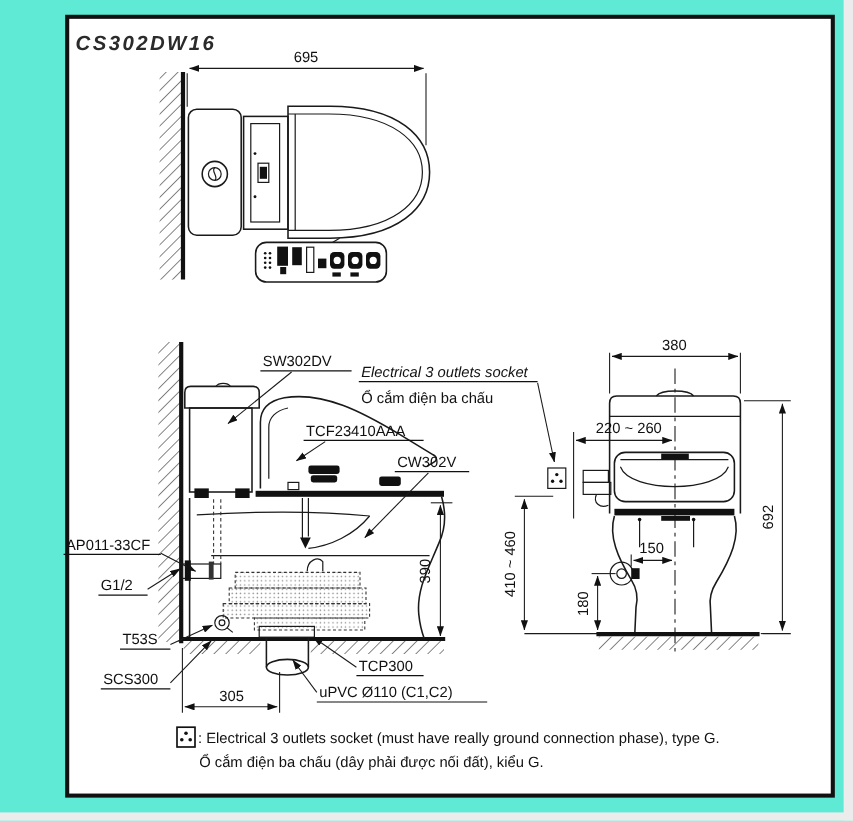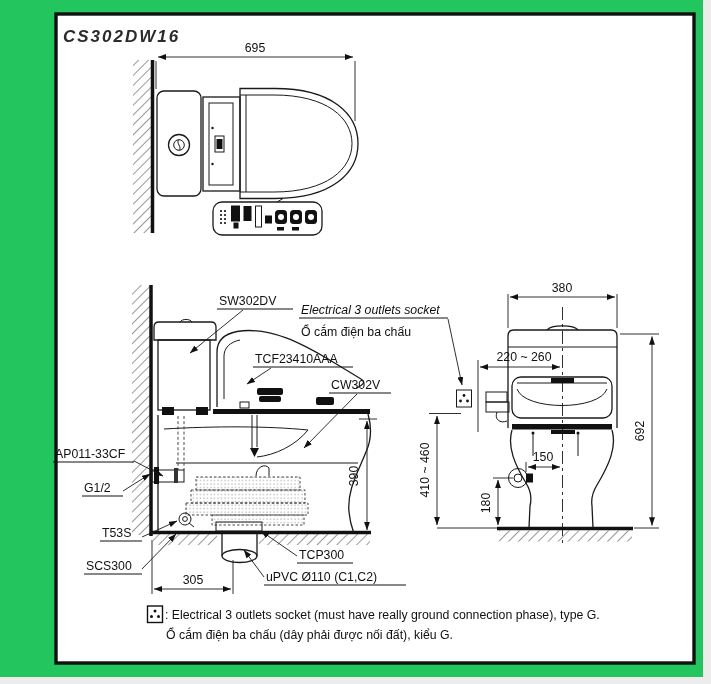--- a/index.html
+++ b/index.html
@@ -1,16 +1,16 @@
 <!DOCTYPE html>
 <html><head>
 <meta charset="utf-8">
 <style>
   html,body{margin:0;padding:0;background:#fff;}
-  .page{position:relative;width:711px;height:684px;background:#22c55e;overflow:hidden;
+  .page{position:relative;width:711px;height:684px;background:#5eead4;overflow:hidden;
         font-family:"Liberation Sans",sans-serif;}
   .edge-r{position:absolute;right:0;top:0;width:8px;height:684px;background:#ececec;}
   .edge-b{position:absolute;left:0;bottom:0;width:711px;height:7px;background:#ececec;}
   svg{position:absolute;left:0;top:0;}
   svg *{vector-effect:none;}
   .ln{stroke:#1a1a1a;stroke-width:1.3;fill:none;}
   .thin{stroke:#1a1a1a;stroke-width:1;fill:none;}
   .dimln{stroke:#1a1a1a;stroke-width:0.9;fill:none;}
   .thick{stroke:#111;stroke-width:3.5;fill:none;}
   .dash{stroke:#333;stroke-width:0.9;fill:url(#dots);stroke-dasharray:2.5 2;}

